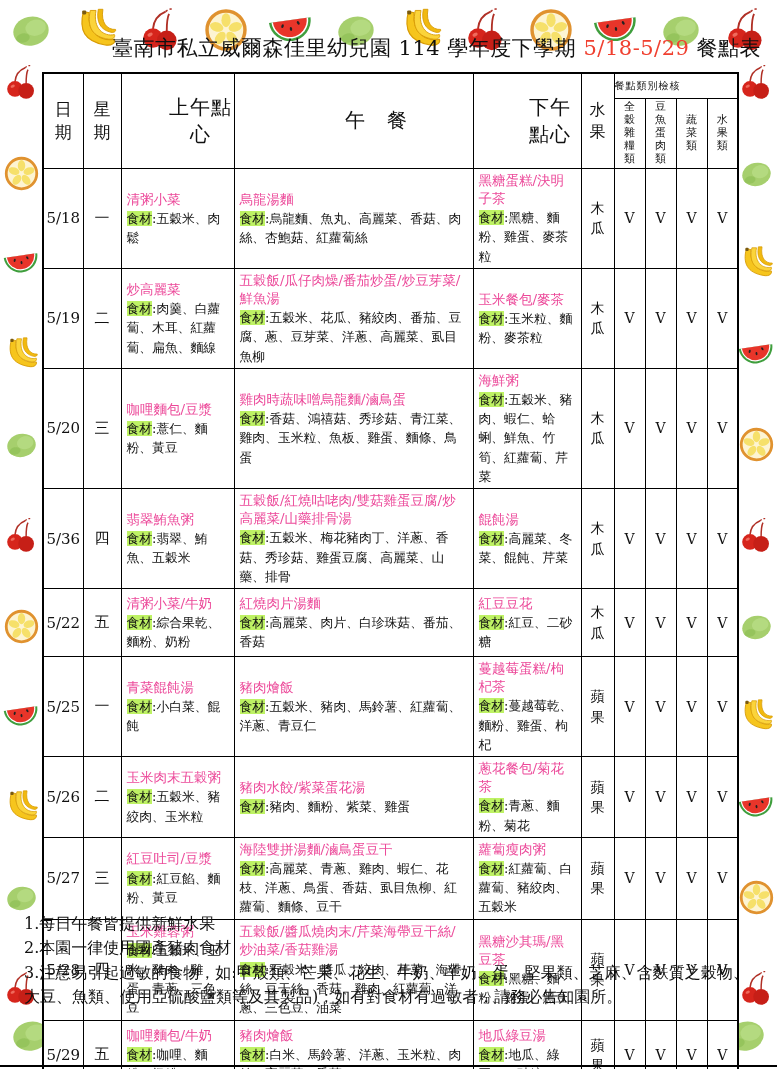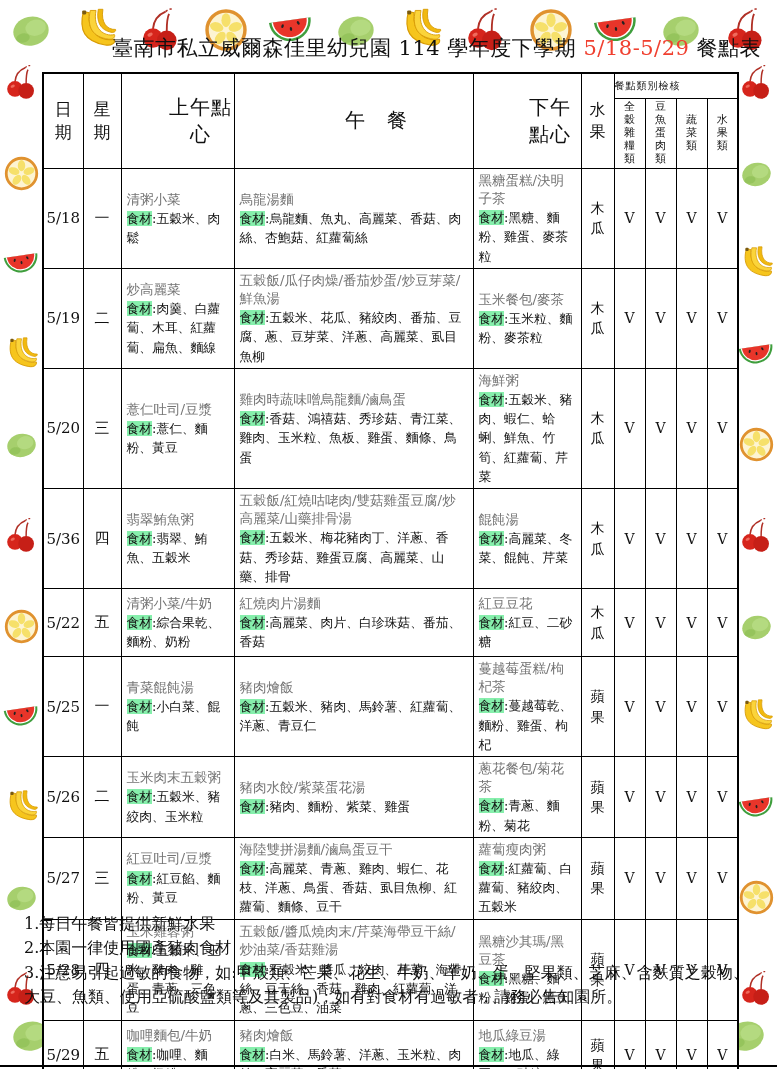--- a/index.html
+++ b/index.html
@@ -27,23 +27,23 @@
   table.menu{border:2px solid #000;}
   th{font-weight:normal;padding:0;}
   .h-small{font-size:17px;line-height:1.35;text-align:center;}
   .h-big{font-size:20px;text-align:center;letter-spacing:1px;padding-left:46px;}
   .h-check{font-size:10px;text-align:left;height:24px;letter-spacing:1px;margin-top:32px;}
   .h-vert{font-size:11px;line-height:1.18;text-align:center;vertical-align:middle;padding:2px 0;}
   .h-fruit{font-size:16px;line-height:1.4;text-align:center;}
   .c-date{text-align:center;font-size:15px;}
   .c-day{text-align:center;font-size:15px;}
   .c-meal{padding:2px 5px;vertical-align:middle;}
-  .dish{color:#737373;font-size:13.5px;line-height:1.35;margin-bottom:1px;}
+  .dish{color:#ec4899;font-size:13.5px;line-height:1.35;margin-bottom:1px;}
   .ing{font-size:12.8px;line-height:1.5;}
-  .hl{background:#86efac;}
+  .hl{background:#bef264;}
   .c-fruit{text-align:center;font-size:14px;line-height:1.45;}
   .c-check{text-align:center;font-size:14px;}
   
   .notes{position:absolute;left:24px;top:912px;width:726px;font-size:16px;line-height:1.52;}
   .bottom-rule{position:absolute;left:0;top:1065px;width:777px;height:2px;background:#000;}
 </style>
 </head>
 <body>
 
 <div class="strip strip-top">
@@ -481,21 +481,21 @@
         <td class="c-fruit">木<br>瓜</td>
         <td class="c-check">V</td>
         <td class="c-check">V</td>
         <td class="c-check">V</td>
         <td class="c-check">V</td>
       </tr>
       <tr style="height: 82px;">
         <td class="c-date">5/20</td>
         <td class="c-day">三</td>
         <td class="c-meal">
-          <div class="dish">薏仁吐司/豆漿</div>
+          <div class="dish">咖哩麵包/豆漿</div>
           <div class="ing"><span class="hl">食材</span>:薏仁、麵粉、黃豆</div>
         </td>
         <td class="c-meal">
           <div class="dish">雞肉時蔬味噌烏龍麵/滷鳥蛋</div>
           <div class="ing"><span class="hl">食材</span>:香菇、鴻禧菇、秀珍菇、青江菜、雞肉、玉米粒、魚板、雞蛋、麵條、鳥蛋</div>
         </td>
         <td class="c-meal">
           <div class="dish">海鮮粥</div>
           <div class="ing"><span class="hl">食材</span>:五穀米、豬肉、蝦仁、蛤蜊、鮮魚、竹筍、紅蘿蔔、芹菜</div>
         </td>

